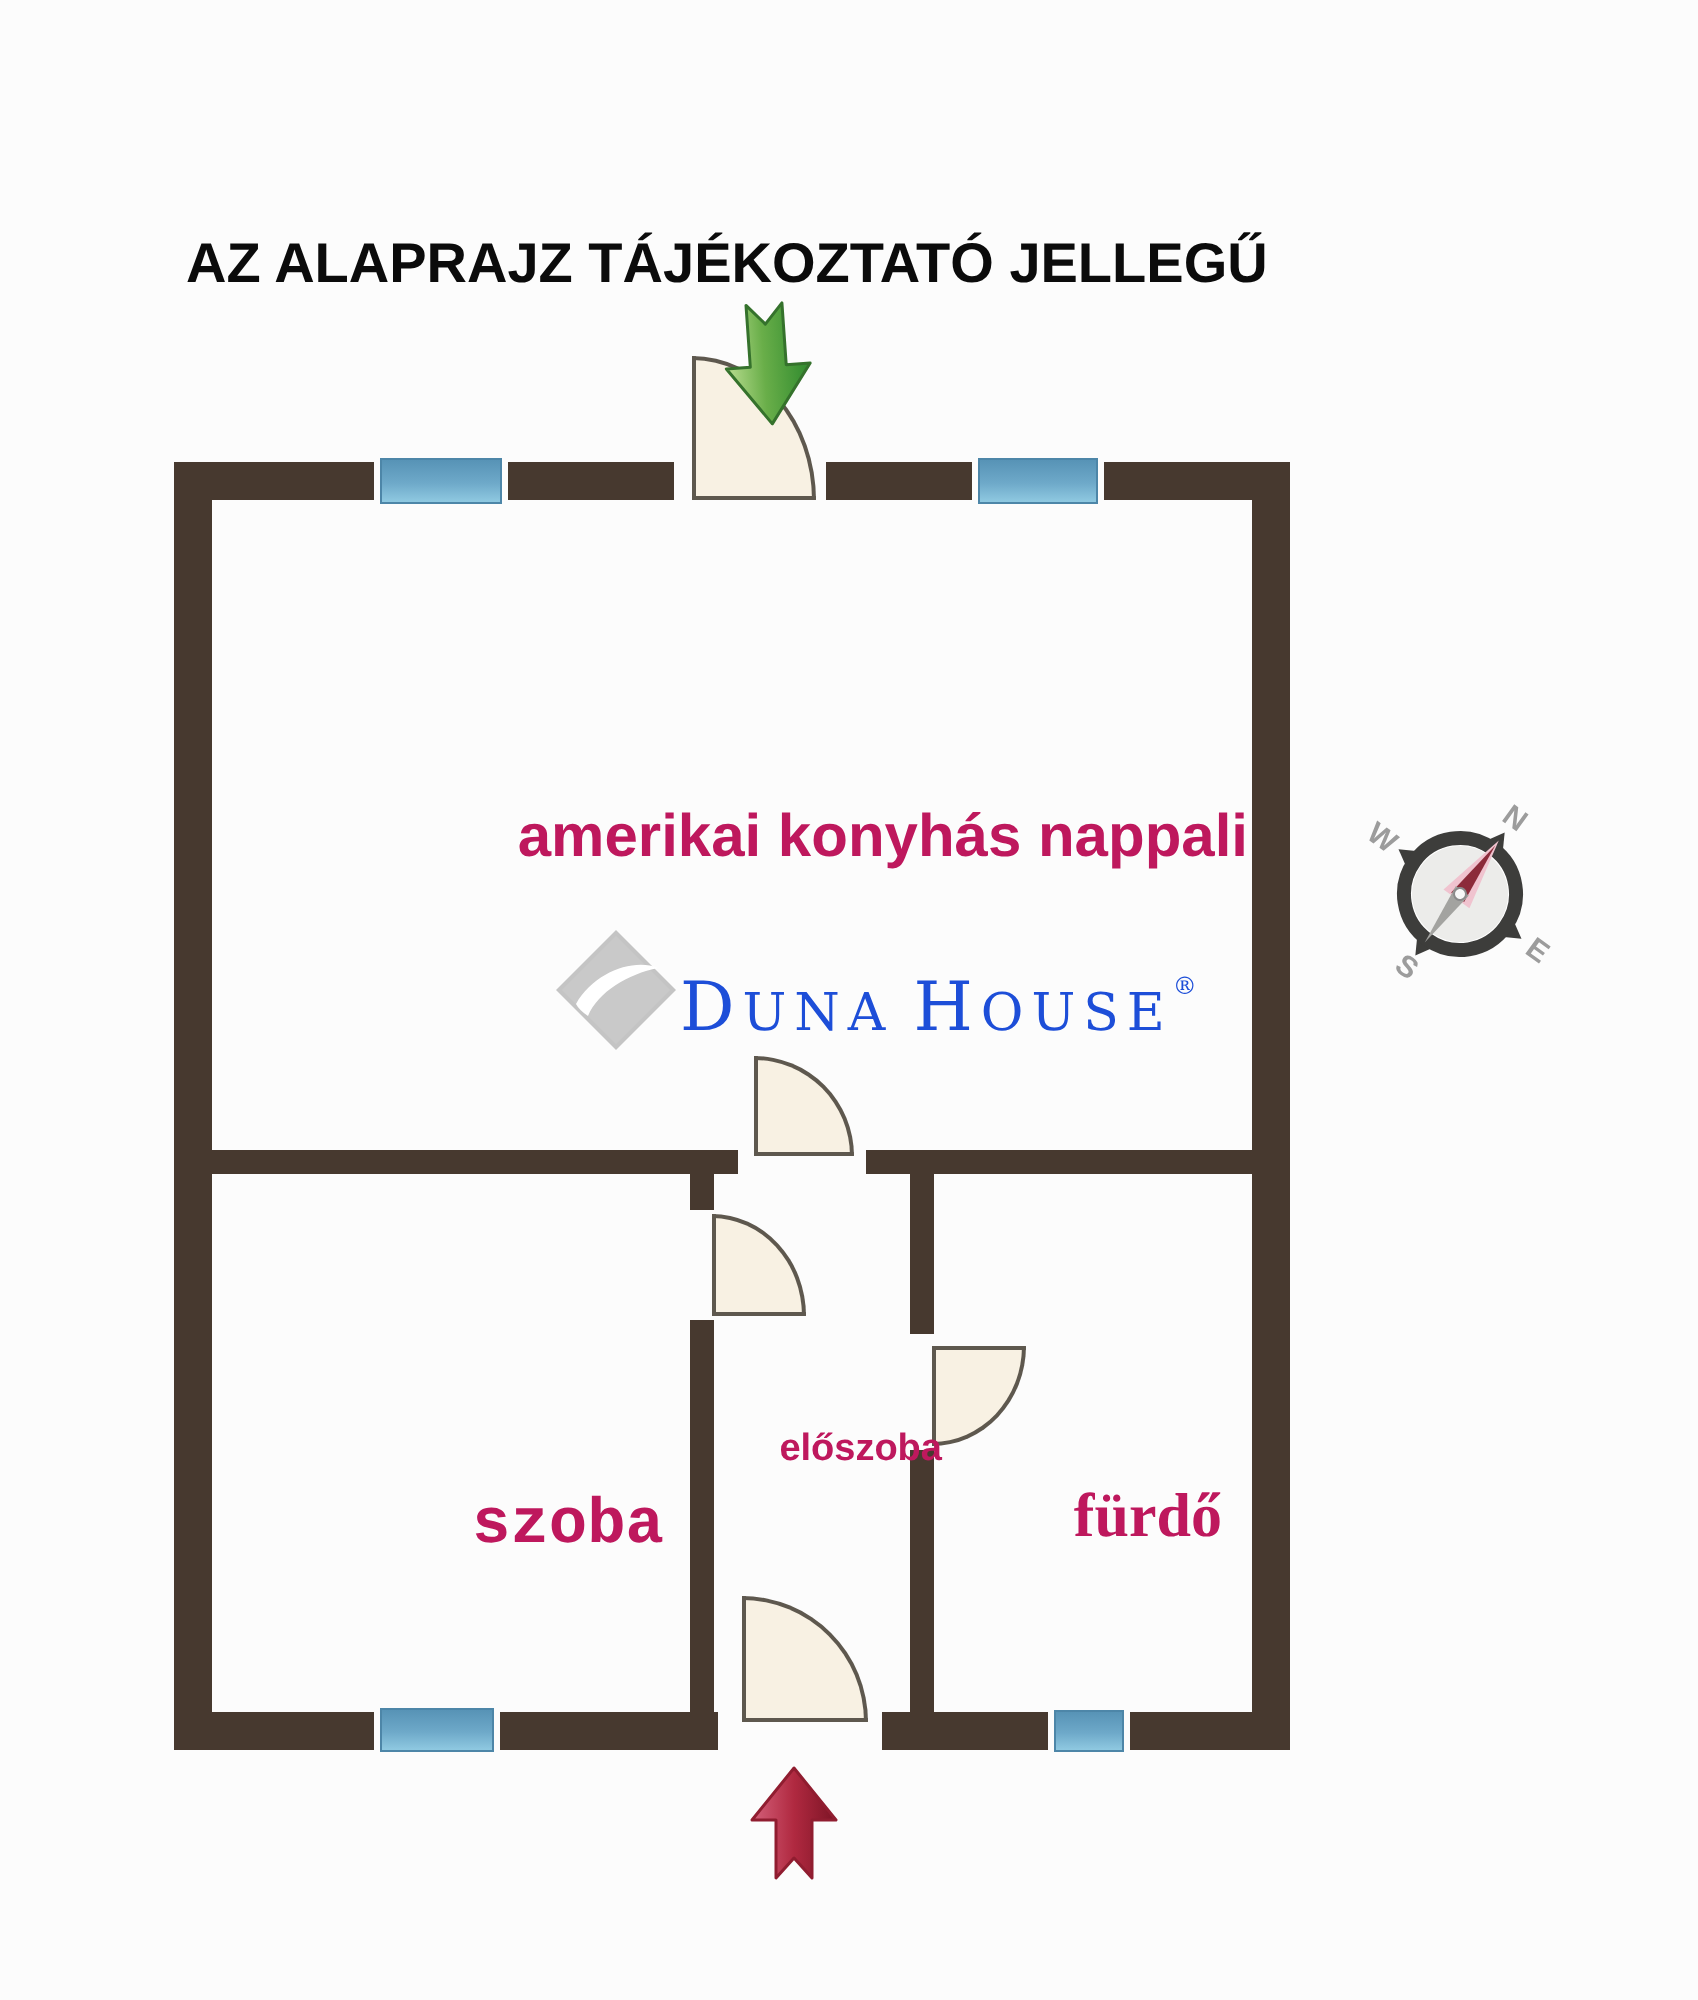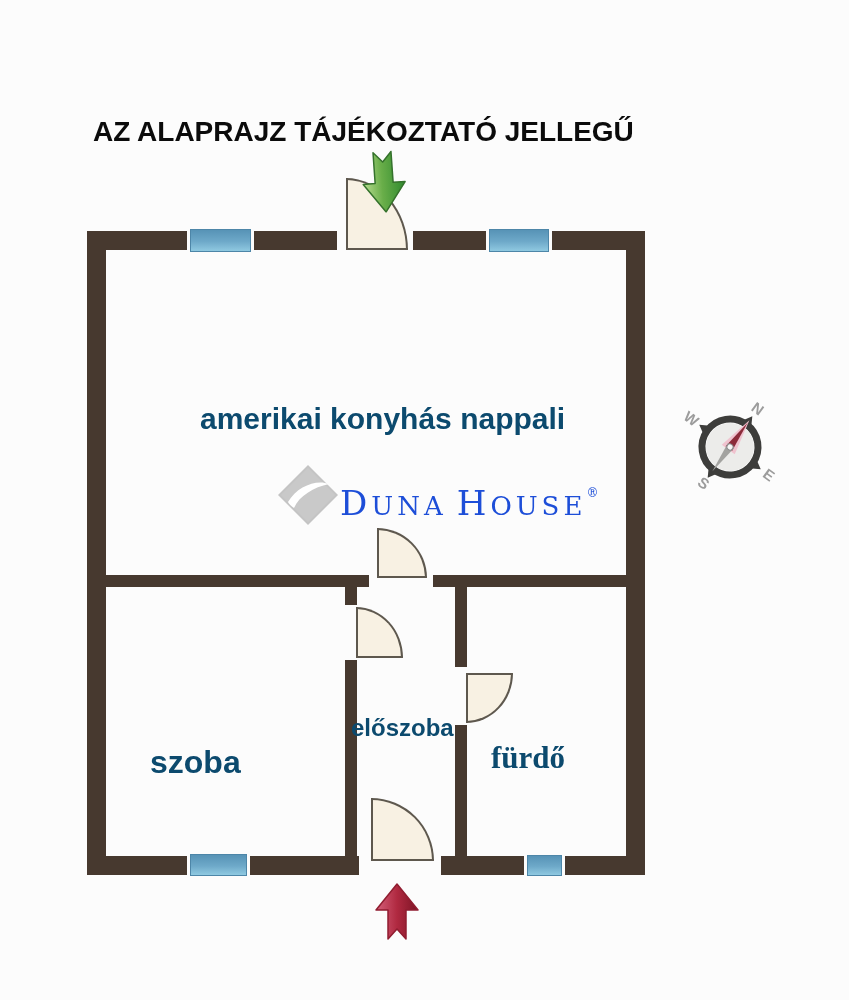--- a/index.html
+++ b/index.html
@@ -46,24 +46,24 @@
     background:#f8f1e3;border:2px solid #5e584e;box-sizing:border-box;z-index:4;
   }
   .door-q-tr{border-radius:0 100% 0 0;}
   .door-q-br{border-radius:0 0 100% 0;}
   .door-entrance-top   {left:346px;top:178px;width:62px;height:72px;}
   .door-living-hall    {left:377px;top:528px;width:50px;height:50px;}
   .door-bedroom        {left:356px;top:607px;width:47px;height:51px;}
   .door-bathroom       {left:466px;top:673px;width:47px;height:50px;}
   .door-entrance-bottom{left:371px;top:798px;width:63px;height:63px;}
   
-  .room-label{color:#0c4a6e;font-weight:bold;text-align:left;z-index:6;}
+  .room-label{color:#be185d;font-weight:bold;text-align:right;z-index:6;}
   .lbl-living  {left:200px;top:402px;width:424px;font-size:30px;}
-  .lbl-bedroom {left:150px;top:744px;width:182px;font-size:32px;}
-  .lbl-hall    {left:351px;top:714px;width:120px;font-size:24px;}
+  .lbl-bedroom {left:150px;top:744px;width:182px;font-size:32px;font-family:Liberation Mono, monospace;}
+  .lbl-hall    {left:351px;top:714px;width:120px;font-size:19px;}
   .lbl-bathroom{left:491px;top:740px;width:120px;font-size:31px;font-family:Liberation Serif, serif;}
   
   .wm{z-index:5;}
   .wm-text{
     left:340px;top:470px;width:260px;height:46px;
     font-family:"DejaVu Serif", serif;color:#1d4ed8;
     letter-spacing:4px;white-space:nowrap;line-height:46px;
   }
   .wm-big{font-size:34px;}
   .wm-small{font-size:26px;}

